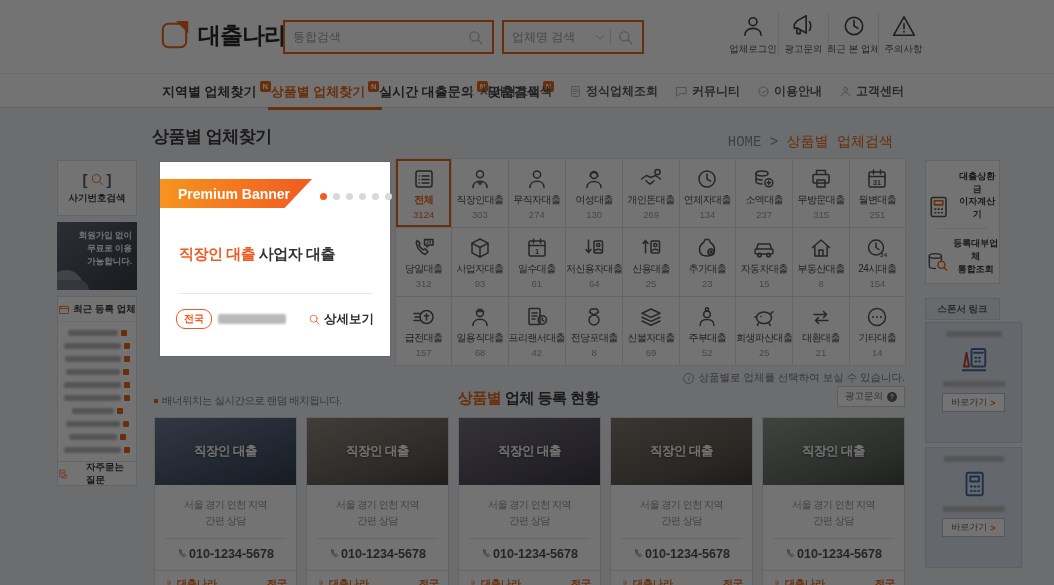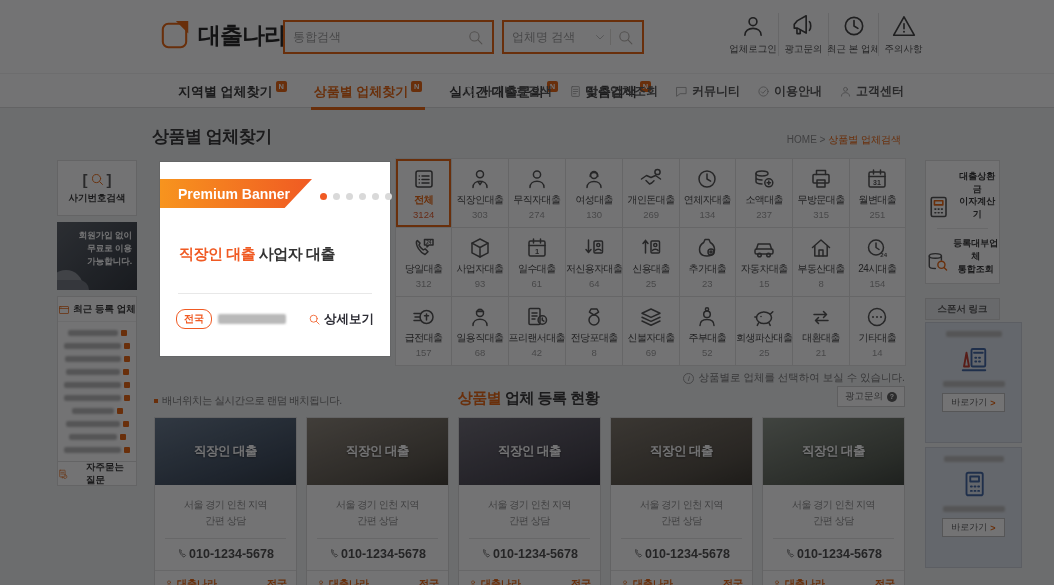--- a/index.html
+++ b/index.html
@@ -28,21 +28,21 @@
   .sb-chev { color:#aaa; width:12px; height:12px; flex:none; margin-right:4px; }
   .sb-div { width:1px; height:16px; background:#e2ded9; margin-right:6px; flex:none; }
   .quick { position:absolute; right:126px; top:13px; display:flex; }
   .quick-item { width:50px; display:flex; flex-direction:column; align-items:center; gap:4px; cursor:pointer; }
   .quick-item + .quick-item { border-left:1px solid #e3e3e3; }
   .quick-item .qi { width:26px; height:26px; color:#3c3c3c; }
   .quick-item .ql { font-size:9.5px; color:#4a4a4a; white-space:nowrap; }
 
   
   .nav { position:absolute; top:73px; left:0; width:100%; height:35px; background:#fff; border-top:1px solid #f0f0f0; border-bottom:1px solid #d9d9d9; }
-  .nav-main { position:absolute; left:178px; top:0; height:35px; display:flex; gap:27px; }
+  .nav-main { position:absolute; left:162px; top:0; height:35px; display:flex; }
   .nav-item { position:relative; height:35px; display:flex; align-items:center; font-size:13px; font-weight:bold; color:#333; cursor:pointer; white-space:nowrap; }
   .nav-item.active { color:#e8630c; }
   .nav-item.active::after { content:""; position:absolute; left:-3px; right:-3px; bottom:-1px; height:3px; background:#e8630c; }
   .n-badge { display:inline-flex; align-items:center; justify-content:center; width:11px; height:11px; border-radius:2px; background:#e8630c; color:#fff; font-size:7.5px; font-weight:bold; margin-left:3px; transform:translateY(-5px); }
   .nav-util { position:absolute; right:150px; top:0; height:35px; display:flex; gap:17px; }
   .util-item { height:35px; display:flex; align-items:center; gap:4px; font-size:12px; font-weight:bold; color:#555; cursor:pointer; white-space:nowrap; }
   .util-item .ui { width:13px; height:13px; color:#9b9b9b; }
 
   
   .content { position:absolute; top:109px; left:0; width:100%; height:476px; }
@@ -67,21 +67,21 @@
   .recent-list { padding:4px 6px 0; }
   .recent-row { display:flex; align-items:center; justify-content:center; gap:3px; height:13px; cursor:pointer; }
   .blur-bar { height:6px; border-radius:2px; background:#b9b9b9; filter:blur(1.2px); }
   .mini-badge { width:6px; height:6px; border-radius:1px; background:#e8630c; flex:none; }
   .faq { position:absolute; top:352px; left:0; width:80px; height:25px; display:flex; align-items:center; justify-content:center; gap:18px; cursor:pointer; }
   .faq .fi { width:12px; height:12px; color:#e8630c; }
   .faq-label { font-size:9.5px; font-weight:bold; color:#333; }
 
   
   .page-title { position:absolute; top:16px; left:0; font-size:17px; font-weight:bold; color:#333; letter-spacing:-0.5px; }
-  .breadcrumb { position:absolute; top:24px; right:4px; font-size:10px; color:#8a8a8a; }
+  .breadcrumb { position:absolute; top:24px; right:12px; font-size:14px; color:#8a8a8a;font-family:Liberation Mono, monospace; }
   .breadcrumb .cur { color:#e8630c; }
 
   
   .pbanner { position:absolute; left:8px; top:53px; width:230px; height:194px; background:#fff; box-shadow:0 0 0 1px rgba(0,0,0,0.06); z-index:60; }
   .ribbon { position:absolute; left:0; top:17px; width:152px; height:29px; display:flex; align-items:center; padding-left:18px; color:#fff; font-size:14px; font-weight:bold; background:linear-gradient(90deg,#f7941e,#f05a23); clip-path:polygon(0 0,100% 0,82% 100%,0 100%); }
   .dots { position:absolute; left:160px; top:31px; display:flex; gap:6px; }
   .dot { width:7px; height:7px; border-radius:50%; background:#d9d9d9; cursor:pointer; }
   .dot.on { background:#f05a23; }
   .pb-title { position:absolute; left:19px; top:83px; font-size:15px; font-weight:bold; letter-spacing:-0.5px; }
   .pb-title .hl { color:#f05a23; }

